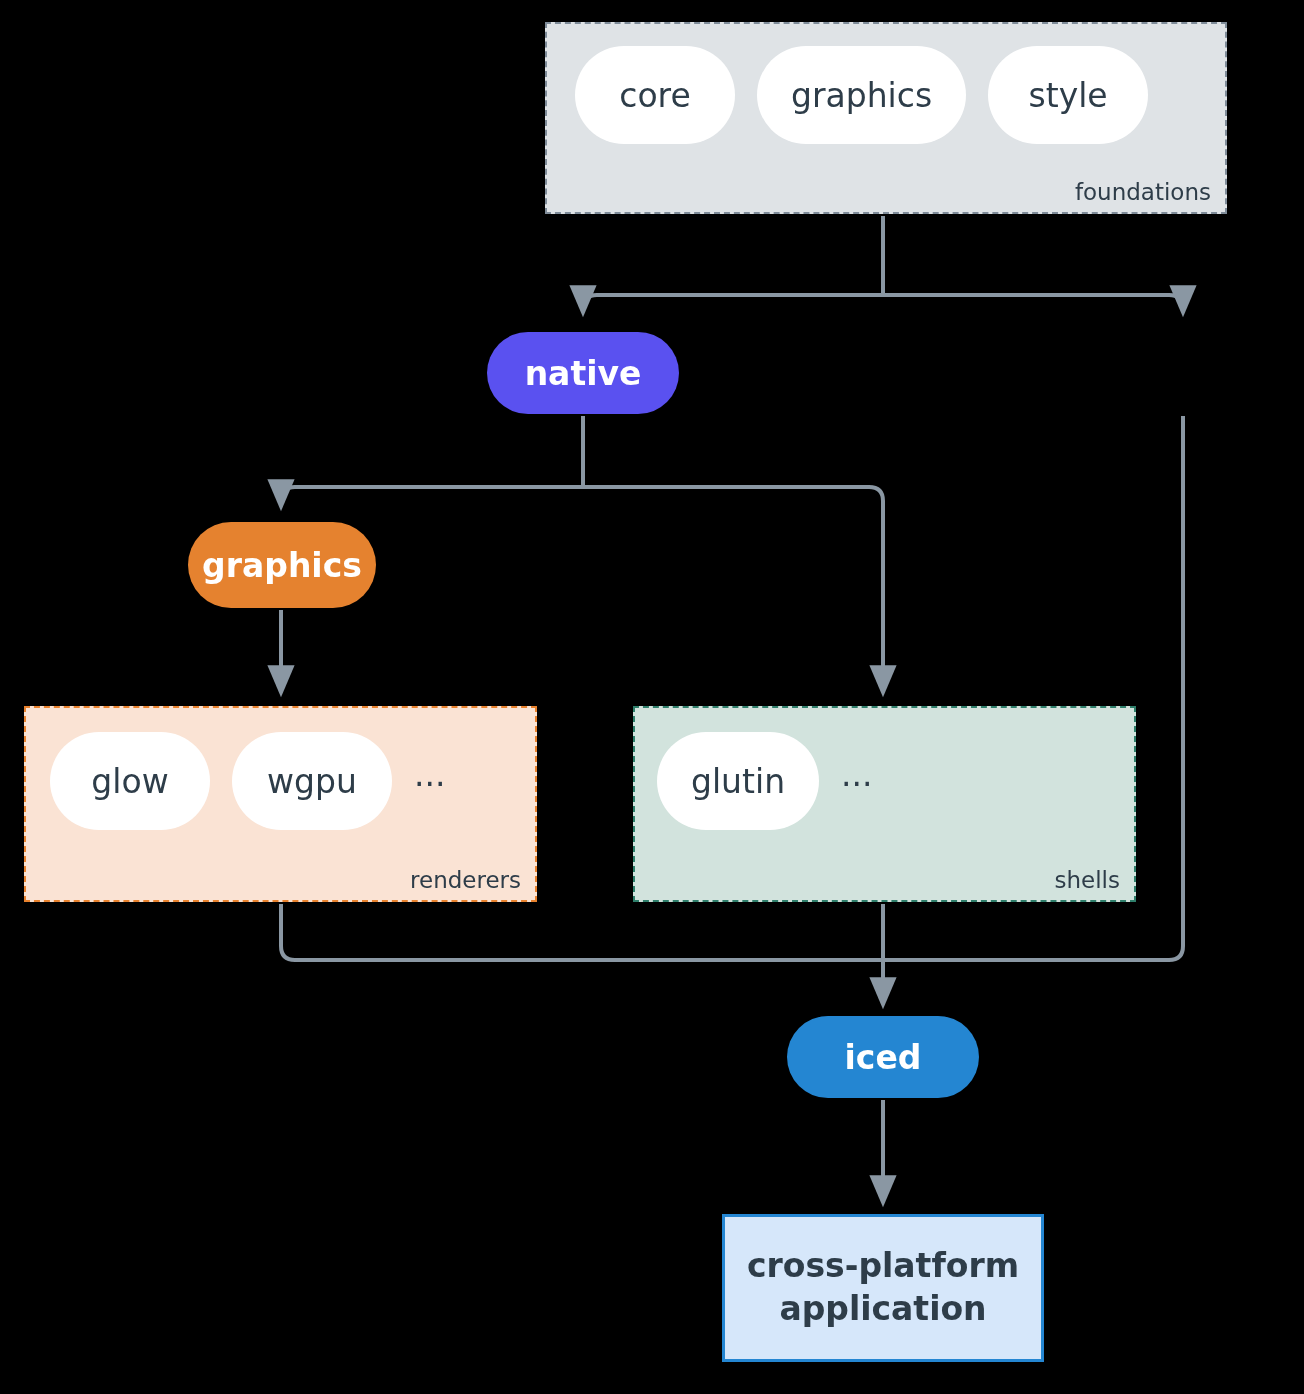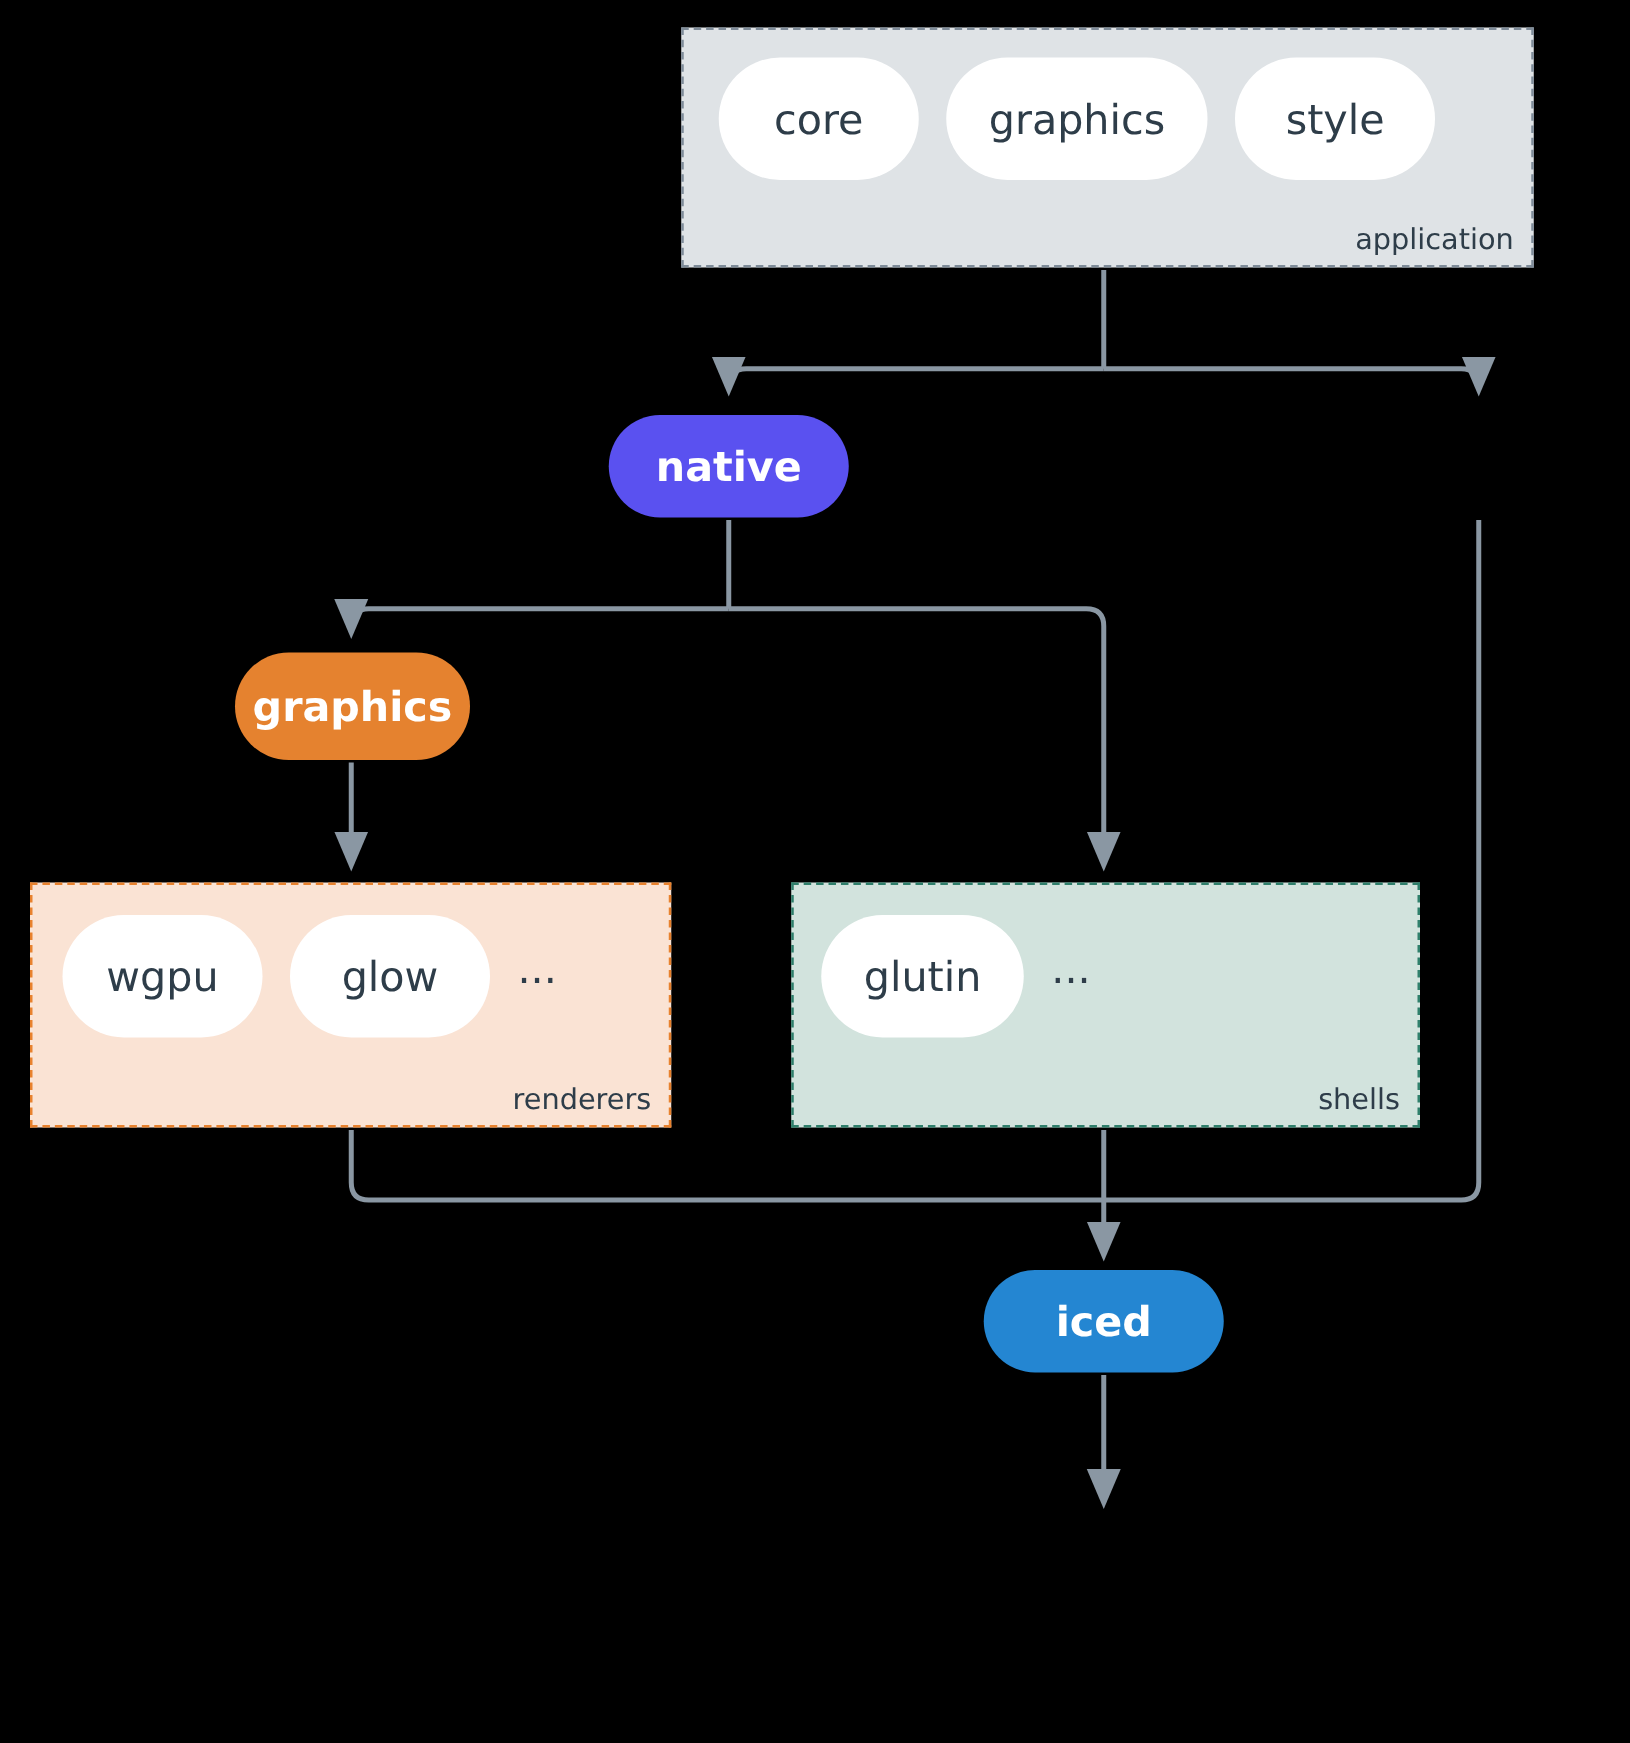--- a/index.html
+++ b/index.html
@@ -195,41 +195,45 @@
       <path d="M 883,1100 L 883,1200" marker-end="url(#arrowhead)"></path>
     </g>
   </svg>
 
   <div class="cluster" id="cluster-foundations">
     <div class="cluster-items">
       <div class="chip">core</div>
       <div class="chip">graphics</div>
       <div class="chip">style</div>
     </div>
-    <div class="cluster-label">application</div>
+    <div class="cluster-label">foundations</div>
   </div>
 
   <div class="node pill" id="node-native">native</div>
 
 
   <div class="node pill" id="node-graphics">graphics</div>
 
   <div class="cluster" id="cluster-renderers">
     <div class="cluster-items">
+      <div class="chip">glow</div>
       <div class="chip">wgpu</div>
-      <div class="chip">glow</div>
       <div class="ellipsis">...</div>
     </div>
     <div class="cluster-label">renderers</div>
   </div>
 
   <div class="cluster" id="cluster-shells">
     <div class="cluster-items">
       <div class="chip">glutin</div>
       <div class="ellipsis">...</div>
     </div>
     <div class="cluster-label">shells</div>
   </div>
 
   <div class="node pill" id="node-iced">iced</div>
 
+  <div class="node" id="node-application">
+    <span>cross-platform</span>
+    <span>application</span>
+  </div>
 
 </div>
 
 </body></html>

